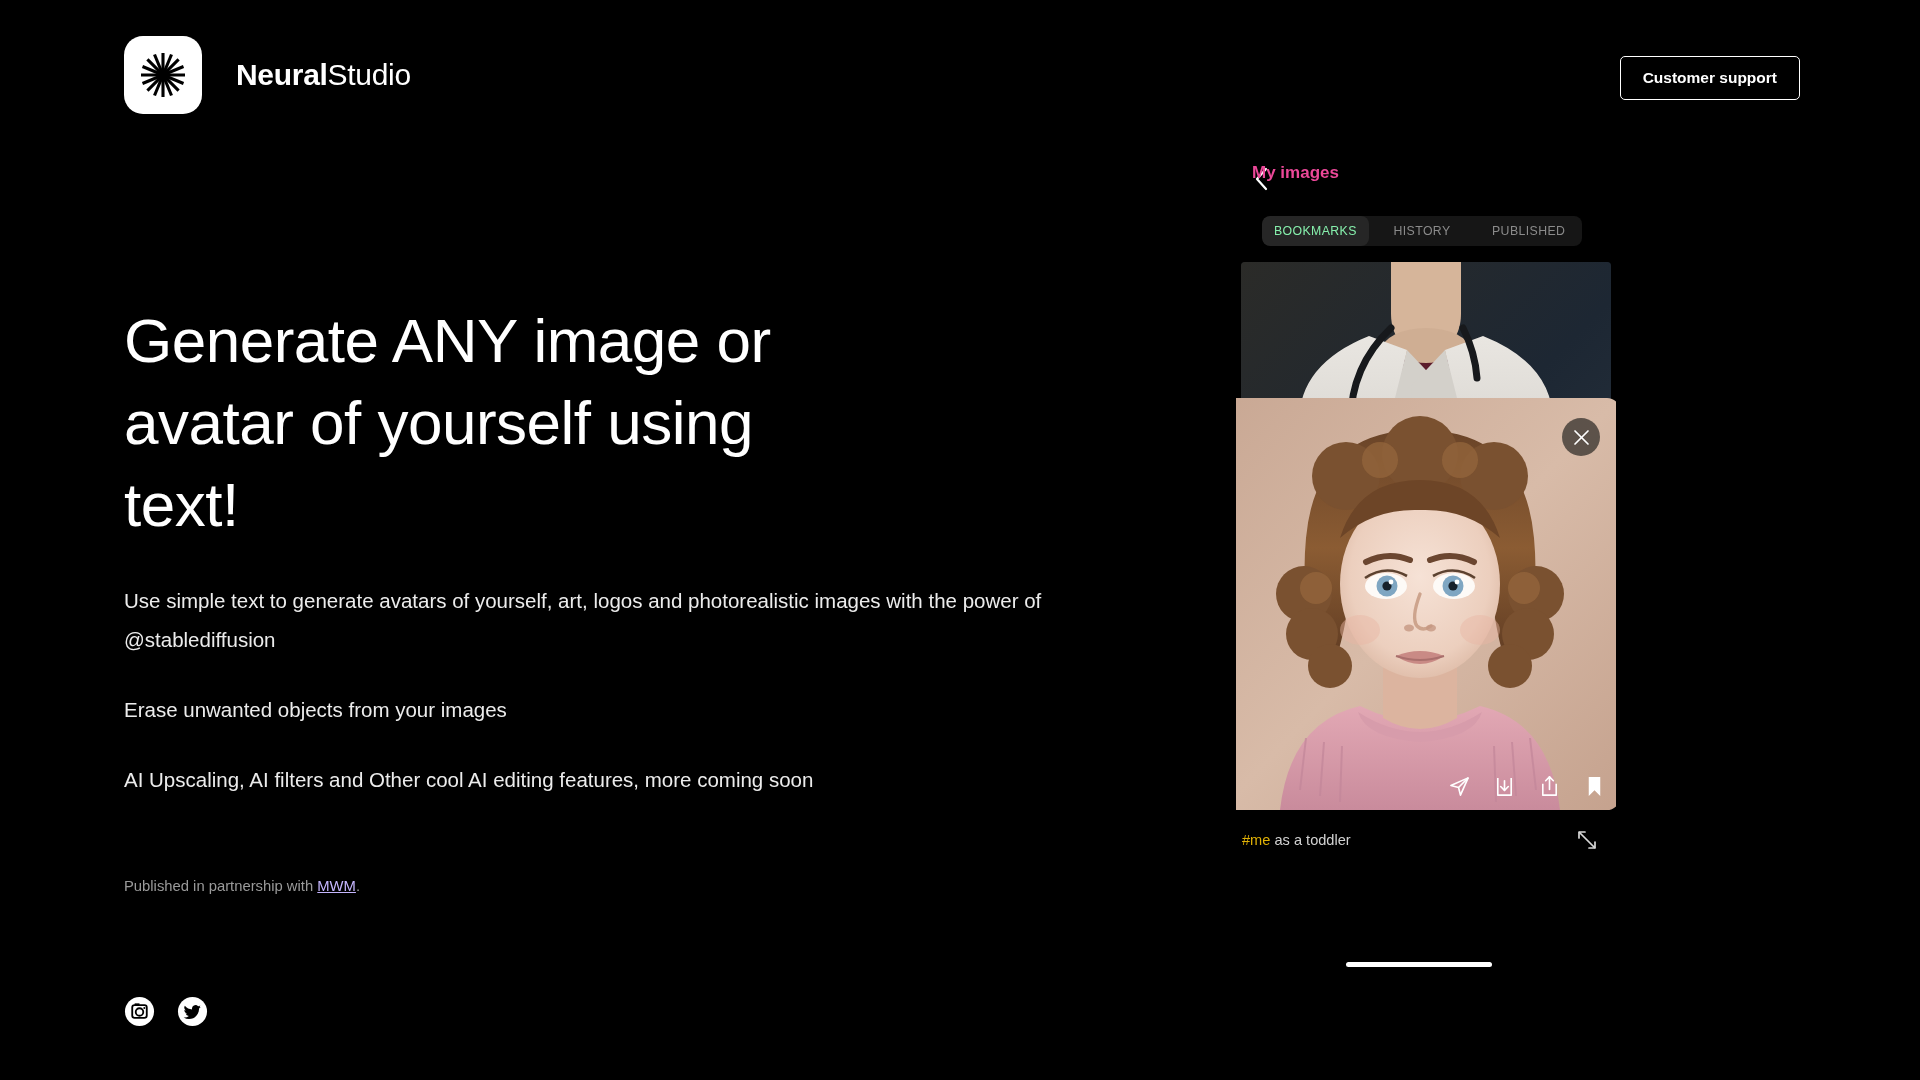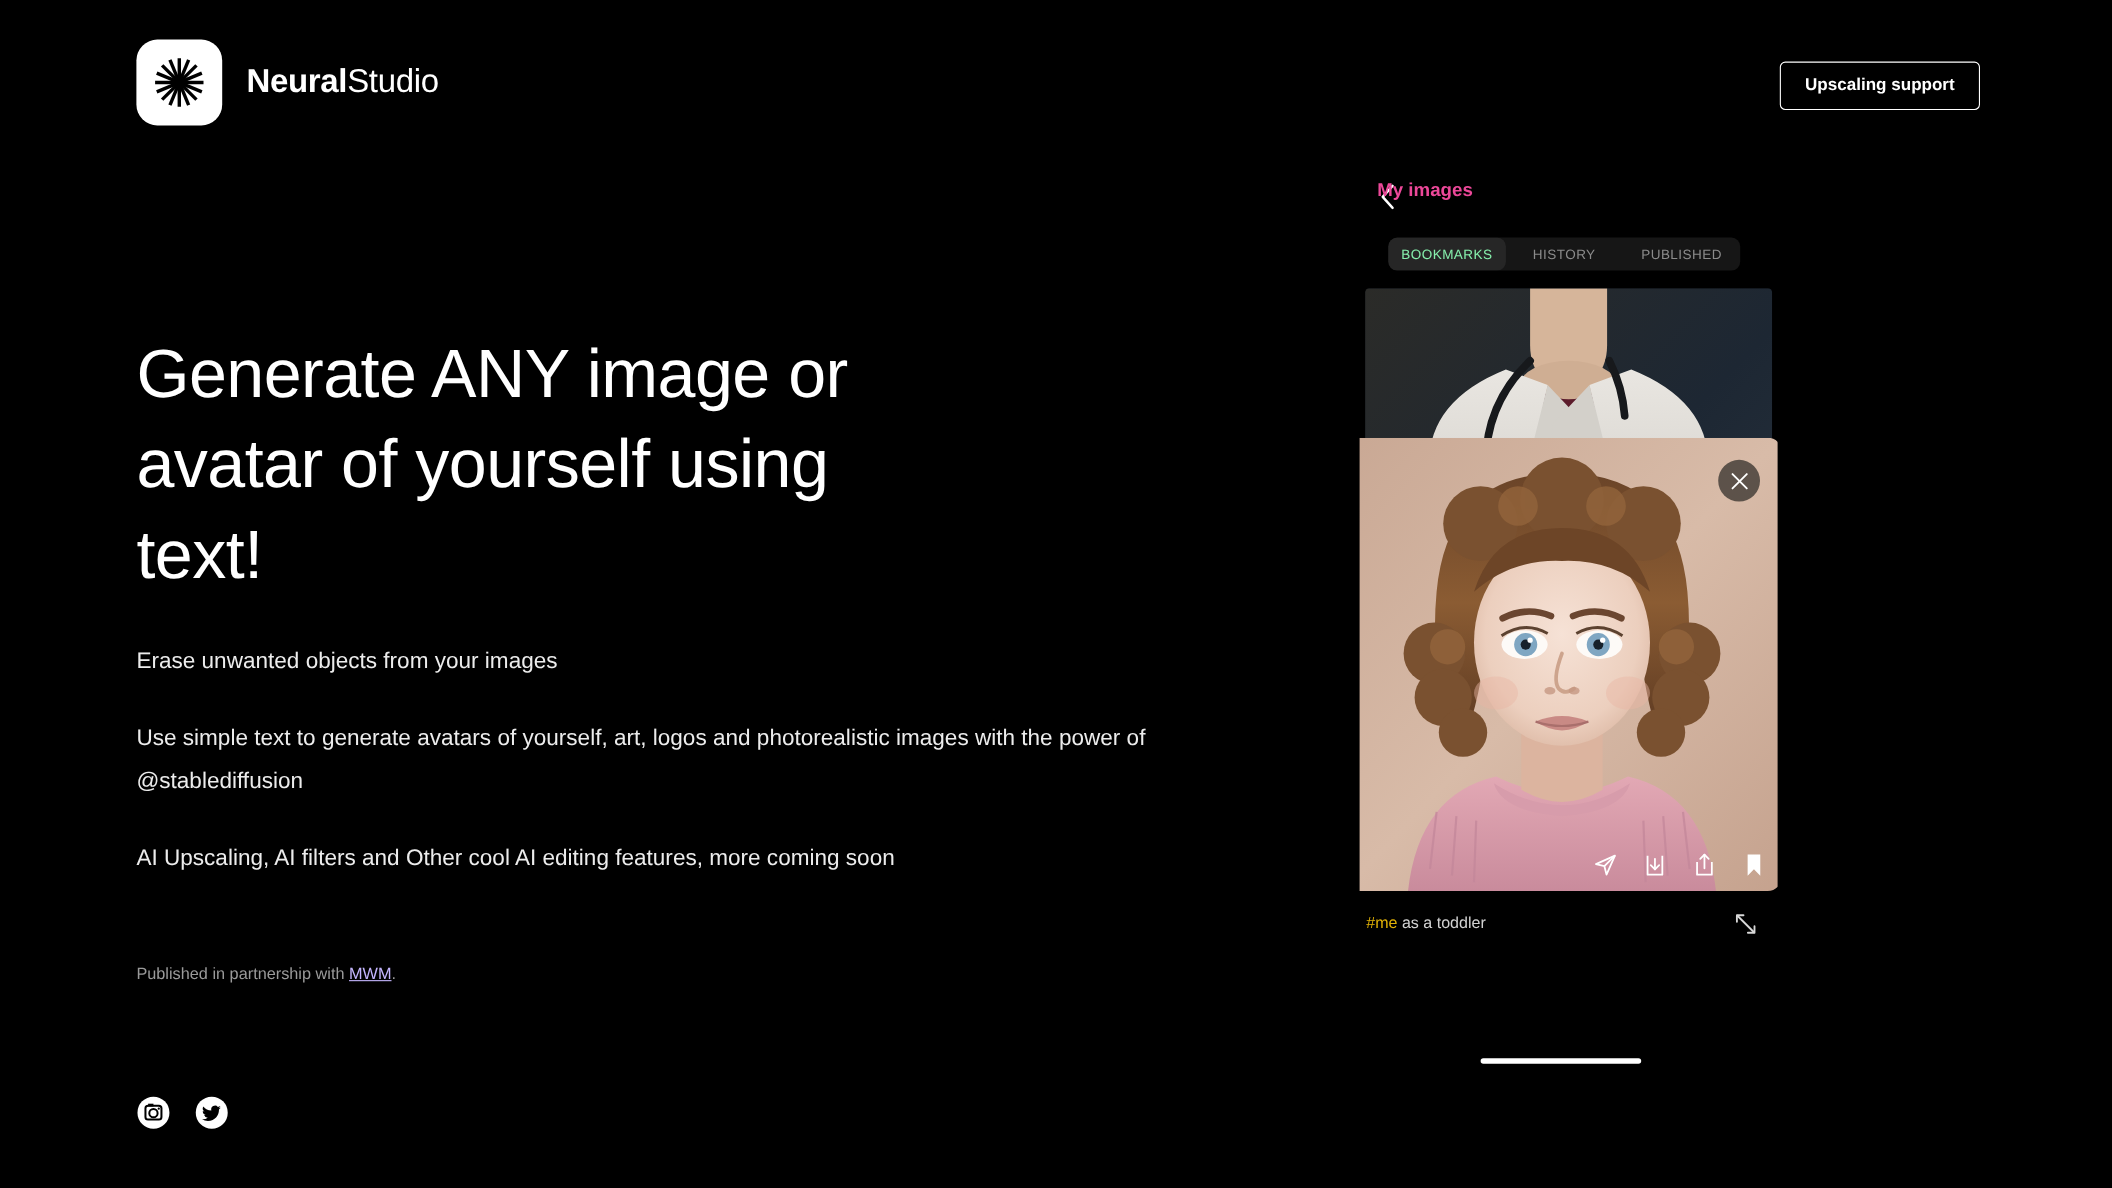--- a/index.html
+++ b/index.html
@@ -15,21 +15,21 @@
   .header {
     position:absolute; top:0; left:0; width:1920px; height:150px;
   }
   .brand { position:absolute; left:124px; top:36px; display:flex; align-items:center; gap:22px; }
   .logo-tile {
     width:78px; height:78px; border-radius:19px; background:#fff;
     display:flex; align-items:center; justify-content:center;
   }
   .logo-tile svg { display:block; }
   .brand-name { font-size:30px; letter-spacing:-0.3px; color:#fff; white-space:nowrap; }
-  .brand-name .b { font-weight:700; }
+  .brand-name .b { font-weight:700;margin-left:12px; }
   .brand-name .l { font-weight:400; }
 
   .support-btn {
     position:absolute; right:120px; top:56px;
     border:1.6px solid #fff; border-radius:5px;
     background:#000; color:#fff;
     font-size:15.5px; font-weight:700;
     padding:12px 22px; cursor:pointer;
     white-space:nowrap;
   }
@@ -146,27 +146,27 @@
             <line x1="17.5" y1="5.5" x2="34.5" y2="46.5"></line>
             <line x1="34.5" y1="5.5" x2="17.5" y2="46.5"></line>
             <line x1="5.5" y1="17.5" x2="46.5" y2="34.5"></line>
             <line x1="5.5" y1="34.5" x2="46.5" y2="17.5"></line>
           </g>
           <circle cx="26" cy="26" r="3.4" fill="#000"></circle>
         </svg>
       </div>
       <div class="brand-name"><span class="b">Neural</span><span class="l">Studio</span></div>
     </div>
-    <button class="support-btn">Upscaling support</button>
+    <button class="support-btn">Customer support</button>
   </div>
 
   <div class="hero">
     <h1>Generate ANY image or avatar of yourself using text!</h1>
+    <p class="lead">Use simple text to generate avatars of yourself, art, logos and photorealistic images with the power of @stablediffusion</p>
     <p class="lead">Erase unwanted objects from your images</p>
-    <p class="lead">Use simple text to generate avatars of yourself, art, logos and photorealistic images with the power of @stablediffusion</p>
     <p class="lead">AI Upscaling, AI filters and Other cool AI editing features, more coming soon</p>
   </div>
 
   <div class="partner"><span>Published in partnership with </span><a href="#">MWM</a><span>.</span></div>
 
   <div class="socials">
     <svg class="soc" viewBox="0 0 32 32">
       <circle cx="16" cy="16" r="15" fill="#fff"></circle>
       <rect x="8.5" y="9.5" width="15" height="13" rx="2.4" fill="none" stroke="#000" stroke-width="1.9"></rect>
       <circle cx="16" cy="16.5" r="3.9" fill="none" stroke="#000" stroke-width="1.9"></circle>

